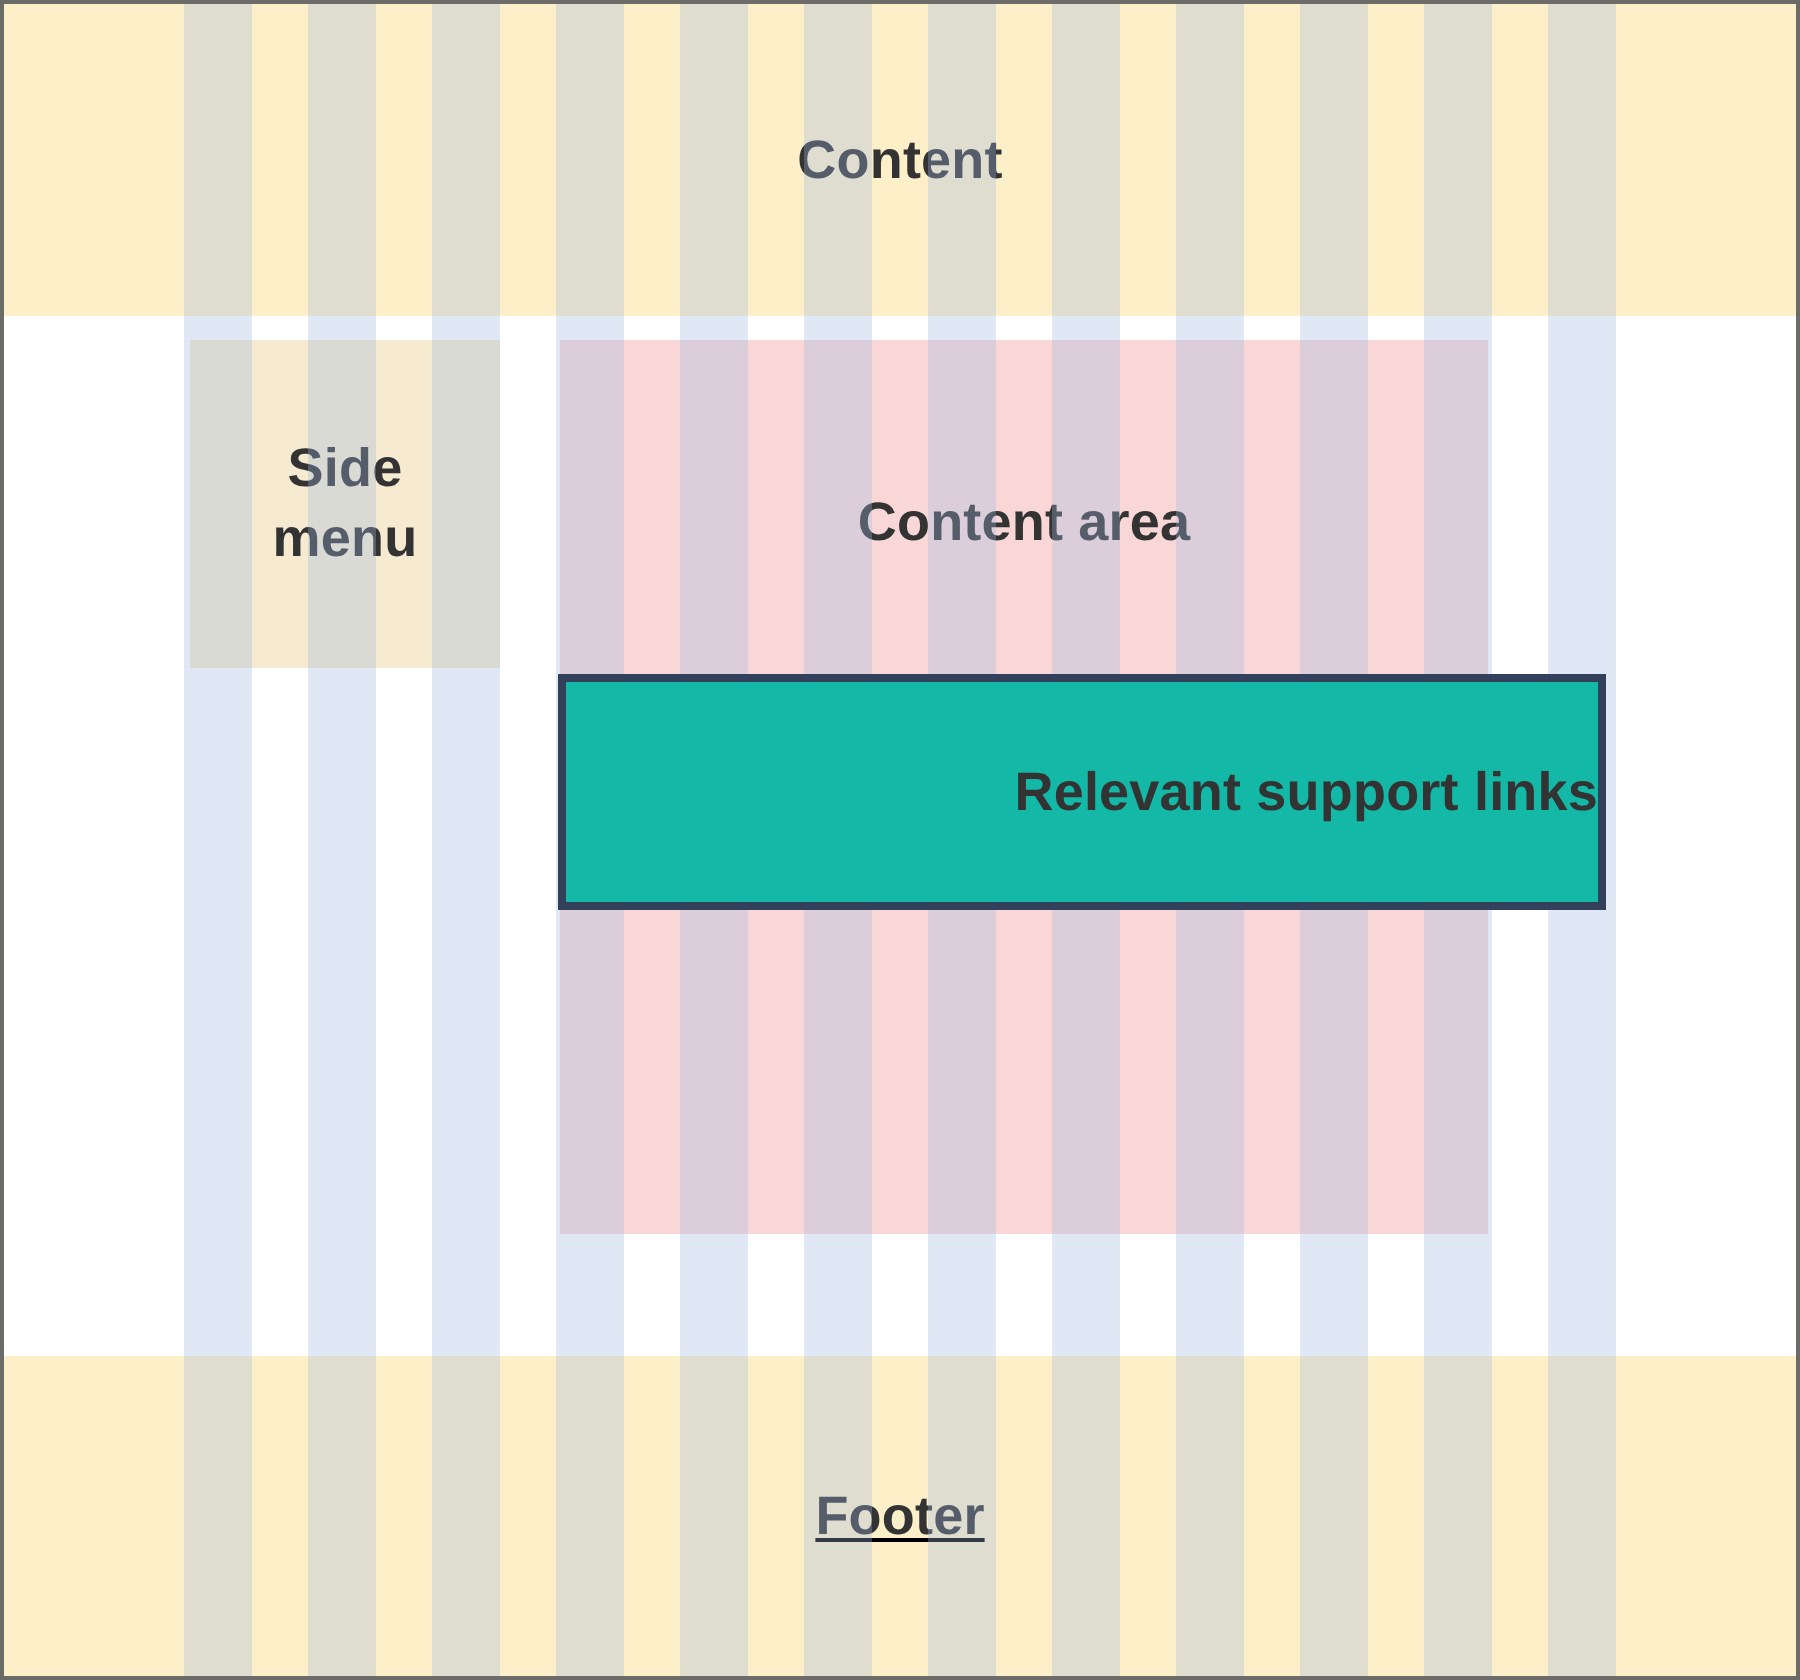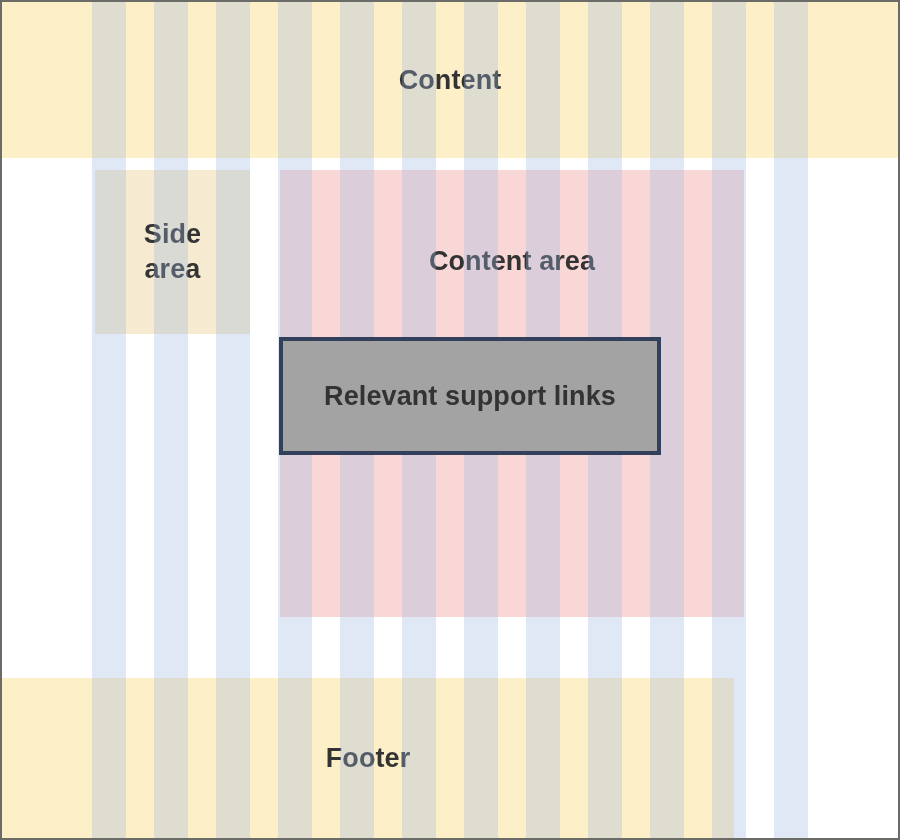--- a/index.html
+++ b/index.html
@@ -53,23 +53,24 @@
     top: 0;
     width: 896px;
     height: 156px;
     background: #fdefc8;
   }
 
   
   #footer-block {
     left: 0;
     top: 676px;
-    width: 732px;
+    width: 896px;
     height: 160px;
     background: #fdefc8;
+    text-decoration: underline;
   }
 
   
   #side-menu-block {
     left: 93px;
     top: 168px;
     width: 155px;
     height: 164px;
     background: #f6ead0;
   }
@@ -102,48 +103,48 @@
     bottom: 0;
     width: 34px;
     background: rgba(160, 184, 224, 0.32);
   }
 
   
   #support-links-box {
     position: absolute;
     left: 277px;
     top: 335px;
-    width: 382px;
+    width: 524px;
     height: 118px;
     box-sizing: border-box;
-    background: #a3a3a3;
+    background: #14b8a6;
     border: 4px solid #33405c;
     z-index: 3;
     display: flex;
     align-items: center;
-    justify-content: center;
+    justify-content: flex-end;
   }
   #support-links-box .block-label {
     font-size: 27px;
   }
 </style>
 </head>
 <body>
 
 <div id="page">
 
   <div class="blocks">
 
     <div class="block" id="header-block">
       <div class="block-label">Content</div>
     </div>
 
     <div class="block" id="side-menu-block">
       <div class="block-label">Side
-area</div>
+menu</div>
     </div>
 
     <div class="block" id="content-area-block">
       <div class="block-label">Content area</div>
     </div>
 
     <div class="block" id="footer-block">
       <div class="block-label">Footer</div>
     </div>
 

